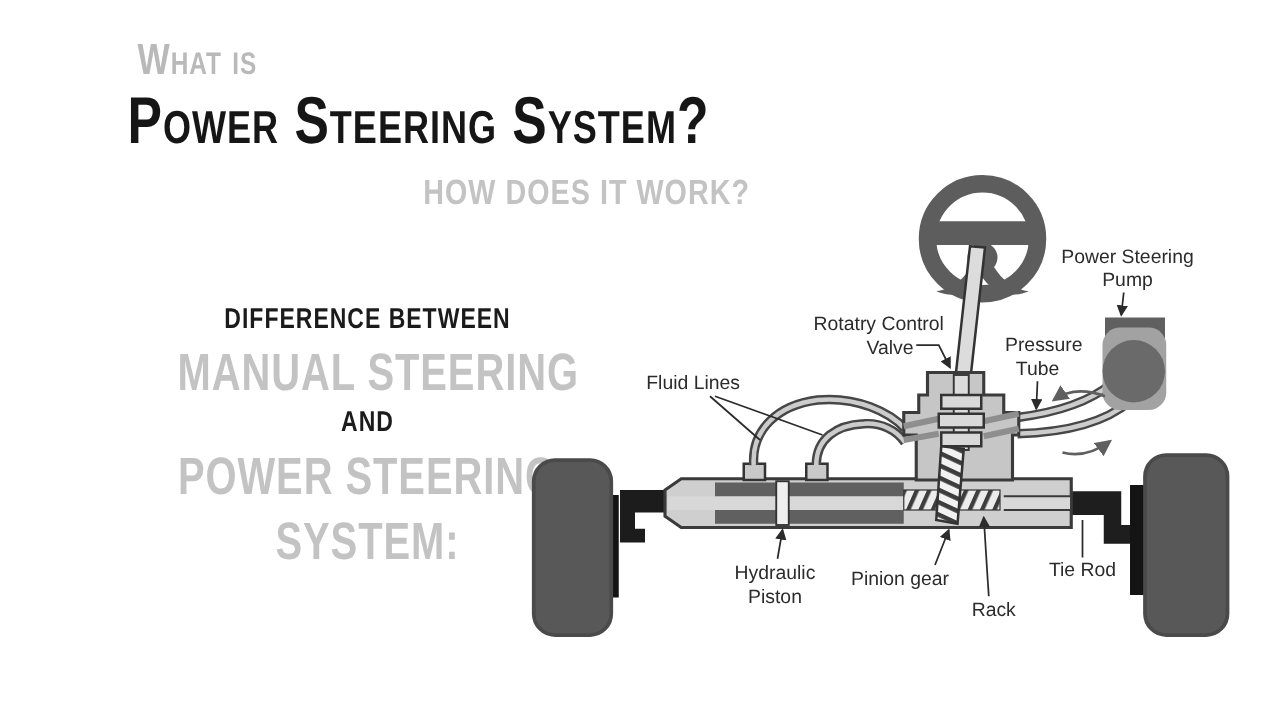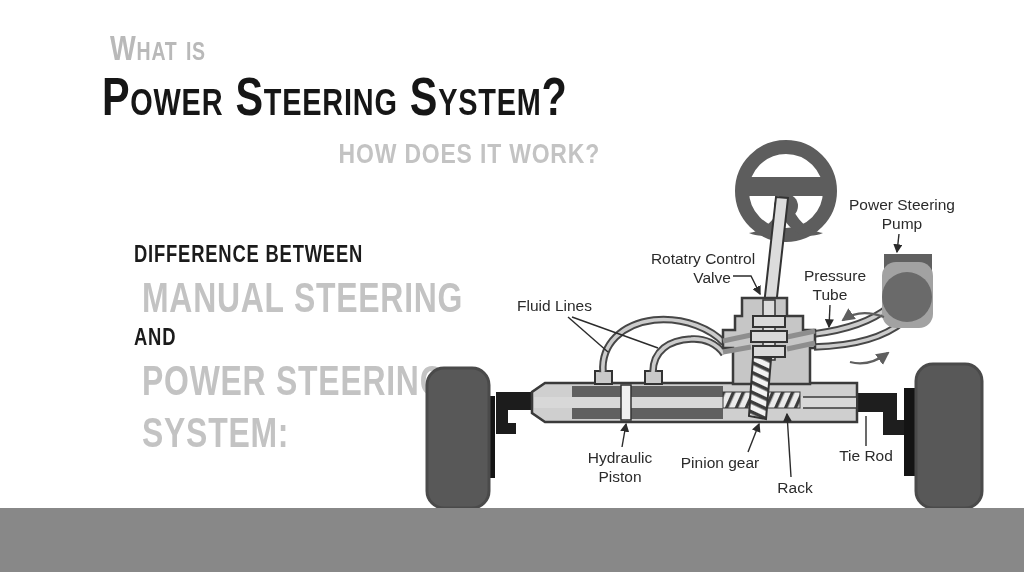--- a/index.html
+++ b/index.html
@@ -1,17 +1,17 @@
 <!DOCTYPE html>
 <html><head>
 <meta charset="utf-8">
 <style>
   html,body{margin:0;padding:0;background:#888;}
   .stage{
-    position:relative;width:1024px;height:508px;background:#ffffff;
+    position:relative;width:1024px;height:572px;background:#ffffff;
     overflow:hidden;font-family:"Liberation Sans",sans-serif;margin:0 auto;text-decoration:underline;
   }
   
   .kicker{
     position:absolute;left:110px;top:28px;
     font-size:35px;font-weight:700;font-variant:small-caps;
     color:#b9b9b9;letter-spacing:1px;
     transform:scaleX(.78);transform-origin:left top;white-space:nowrap;
   }
   .title{
@@ -20,21 +20,21 @@
     color:#161616;letter-spacing:1px;
     transform:scaleX(.78);transform-origin:left top;white-space:nowrap;
   }
   .subtitle{
     position:absolute;left:0;top:138px;width:600px;text-align:right;
     font-size:28px;font-weight:700;text-transform:uppercase;
     color:#c3c3c3;letter-spacing:1px;
     transform:scaleX(.82);transform-origin:right top;white-space:nowrap;
   }
   
-  .comparison{position:absolute;left:94px;top:243px;width:400px;text-align:left;}
+  .comparison{position:absolute;left:94px;top:243px;width:400px;text-align:center;}
   .cmp-small{
     font-size:23px;line-height:23px;font-weight:700;text-transform:uppercase;
     color:#1b1b1b;letter-spacing:1px;margin-bottom:11px;
     transform:scaleX(.80);transform-origin:center top;white-space:nowrap;
   }
   .cmp-and{margin-bottom:11px;}
   .cmp-big{
     font-size:42px;line-height:42px;font-weight:700;text-transform:uppercase;
     color:#c3c3c3;letter-spacing:1px;
     transform:scaleX(.76);transform-origin:center top;white-space:nowrap;

